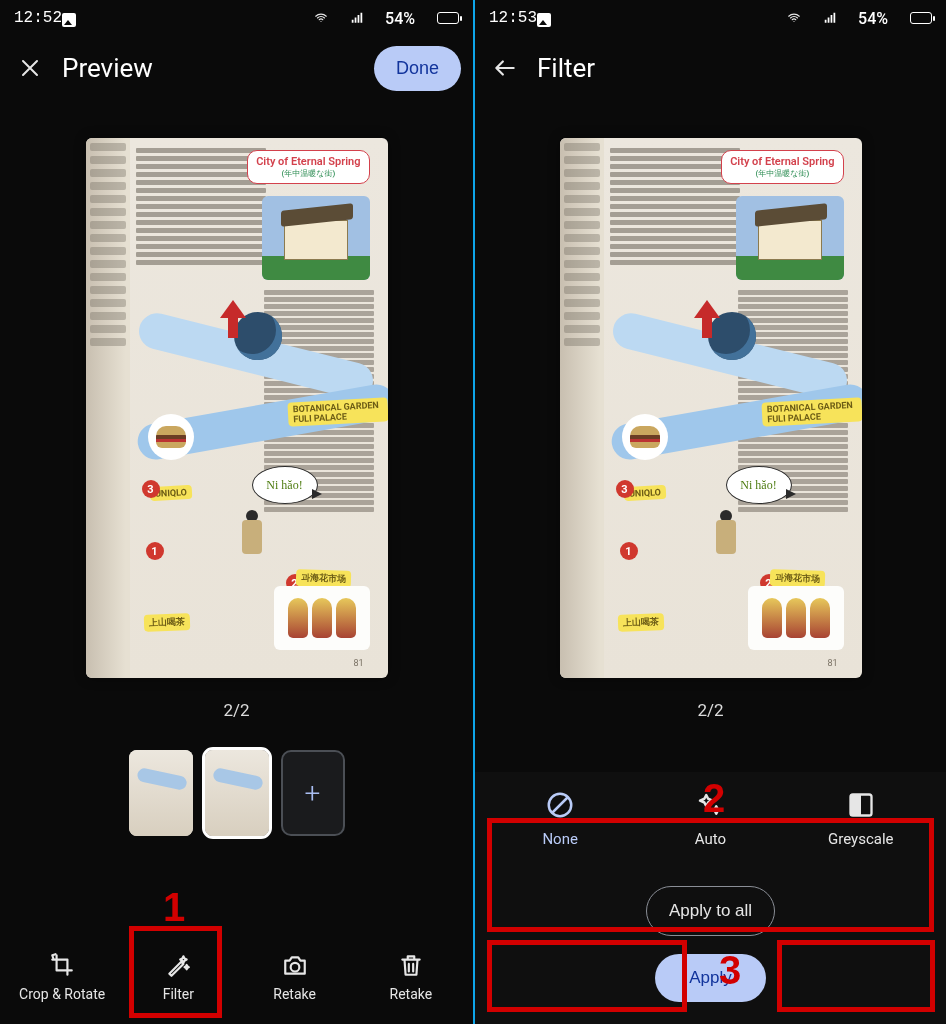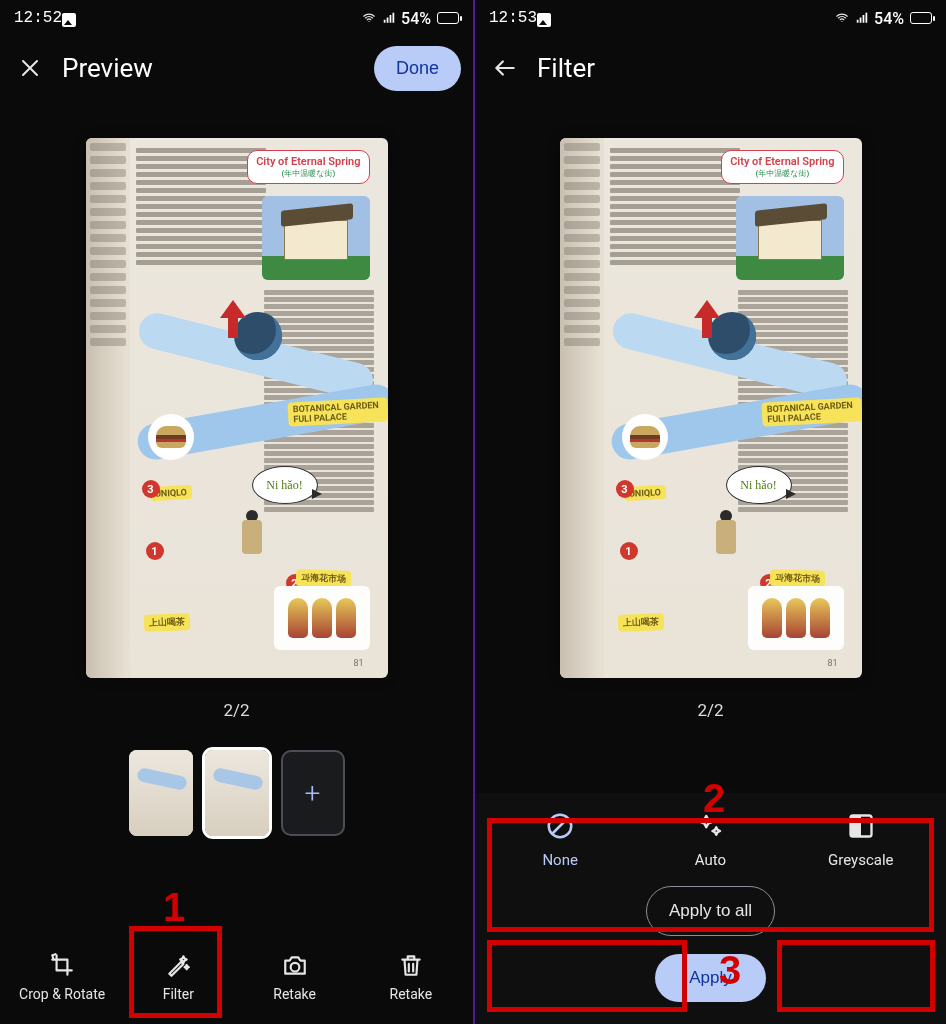--- a/index.html
+++ b/index.html
@@ -13,32 +13,32 @@
   }
   .phone {
     width: 473px;
     height: 1024px;
     background: #0a0a0a;
     color: #fff;
     display: flex;
     flex-direction: column;
     position: relative;
   }
-  .phone + .phone { border-left: 2px solid #4c1d95; }
+  .phone + .phone { border-left: 2px solid #0ea5e9; }
   .statusbar {
     height: 36px;
     display: flex;
     align-items: center;
     justify-content: space-between;
     padding: 0 14px;
     font-size: 16px;
     font-weight: 500;
   }
   .status-left { display:flex; align-items:flex-end; gap:0;font-family:Liberation Mono, monospace; }
-  .status-right { display:flex; align-items:center; gap:4px; }
+  .status-right { display:flex; align-items:center; gap:20px; }
   .img-icon {
     width:14px; height:14px; background:#fff; border-radius:2px; position:relative;
   }
   .img-icon::after{
     content:''; position:absolute; bottom:2px; left:2px; width:0;height:0;
     border-left:4px solid transparent; border-right:4px solid transparent; border-bottom:5px solid #0a0a0a;
   }
   .wifi-ic, .sig-ic { width:16px;height:14px;display:inline-block; }
   .batt { width:22px;height:12px;border:1.5px solid #fff;border-radius:3px;position:relative;margin-left:2px;}
   .batt::after{content:'';position:absolute;right:-4px;top:3px;width:2px;height:5px;background:#fff;border-radius:1px;}
@@ -154,21 +154,21 @@
     width:114px;
     display:flex;flex-direction:column;align-items:center;gap:8px;
     color:#e6e6e6;font-size:14px;cursor:pointer;
     padding:6px 2px;border-radius:8px;
   }
   .baction .ic{width:26px;height:26px;display:flex;align-items:center;justify-content:center;}
   
   .filter-panel{
     padding:10px 10px 8px;
     background:#0f0f0f;
-    display:flex;flex-direction:column;gap:5px;
+    display:flex;flex-direction:column;gap:26px;
   }
   .filter-row{
     display:flex;justify-content:space-around;align-items:center;
     padding:8px 0;
   }
   .fopt{
     width:108px;display:flex;flex-direction:column;align-items:center;gap:10px;
     font-size:15px;color:#e6e6e6;cursor:pointer;
   }
   .fopt.selected{color:#b9cbf7;}

